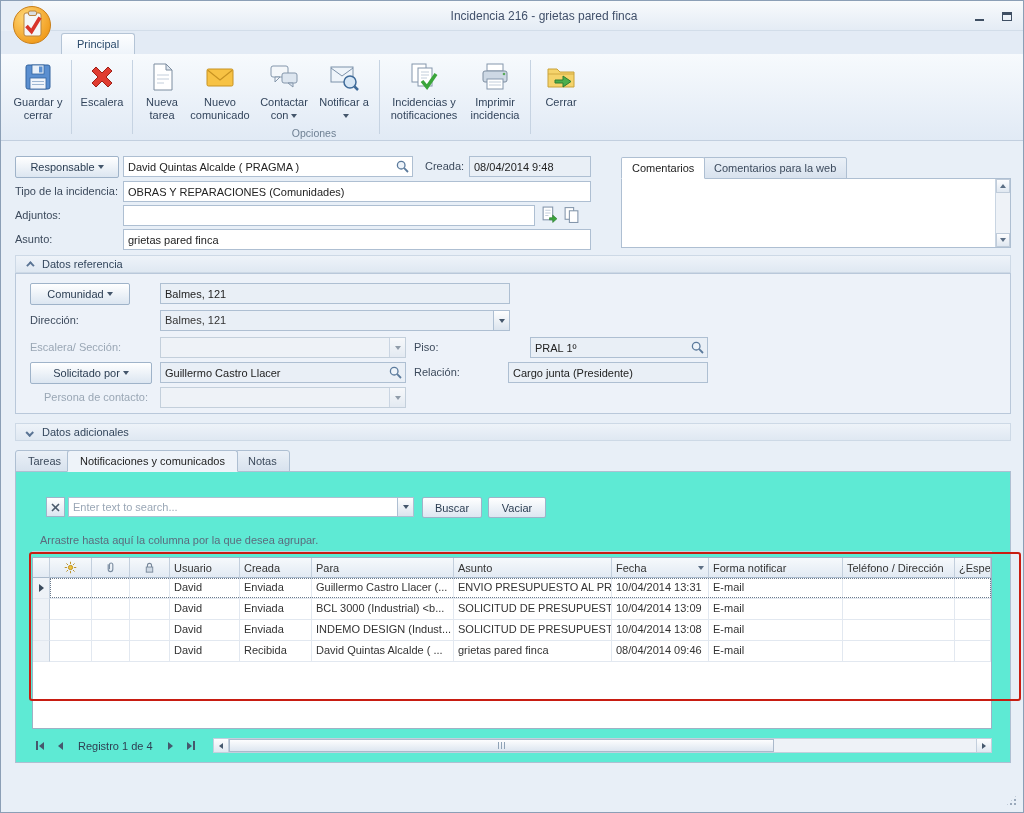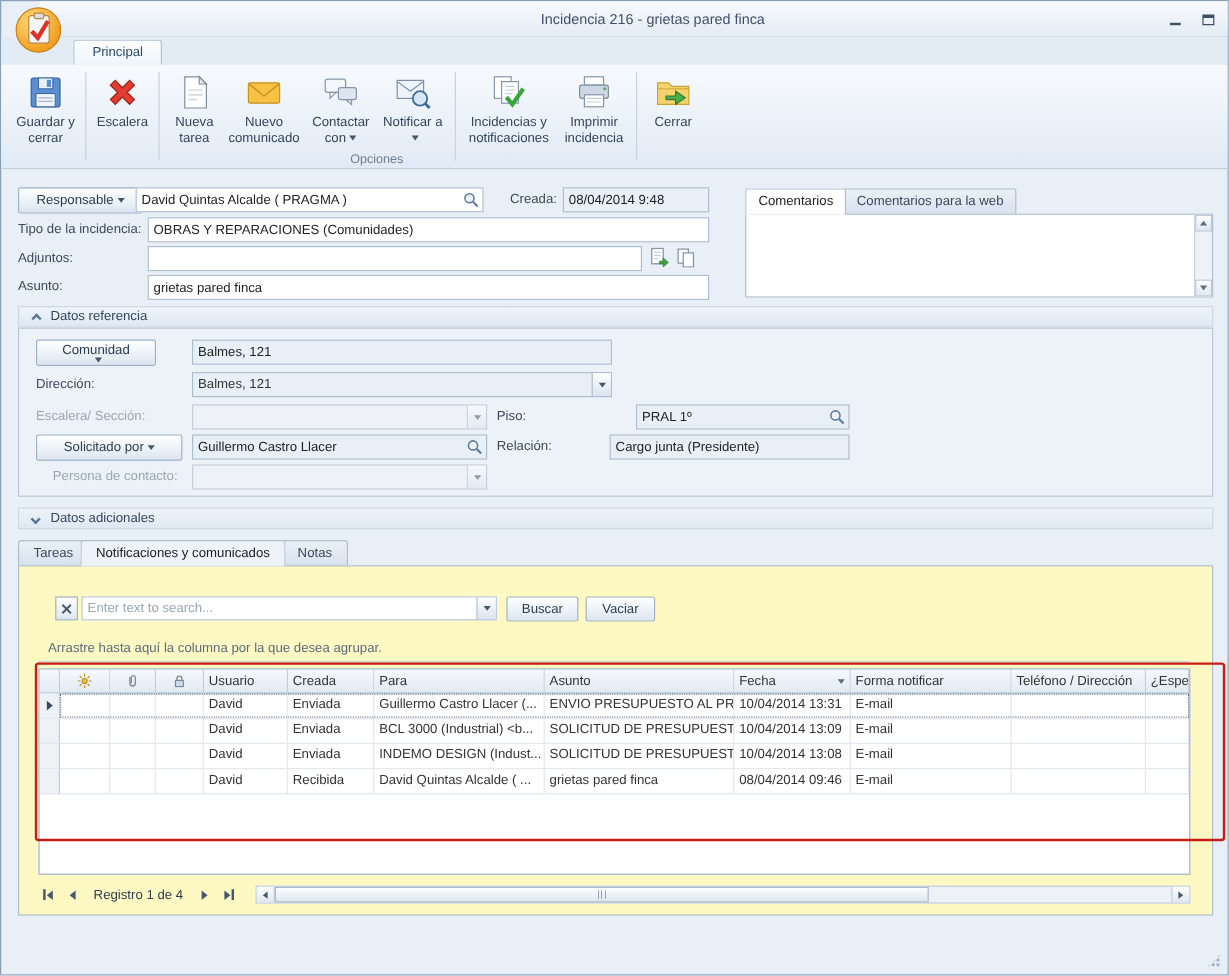--- a/index.html
+++ b/index.html
@@ -95,21 +95,21 @@
   .tri-l { width:0; height:0; border:4px solid transparent; border-right:5px solid #46586d; border-left:none; display:inline-block; }
   .tri-r { width:0; height:0; border:4px solid transparent; border-left:5px solid #46586d; border-right:none; display:inline-block; }
   .pbar { display:inline-block; width:2px; height:9px; background:#46586d; }
 
   
   .ltab { position:absolute; top:449px; height:22px; padding:4px 12px 0; font-size:11px;
           border:1px solid #aebfd2; border-radius:3px 3px 0 0; color:#3c4a5c;
           background:linear-gradient(#eaf0f7,#d8e2ee); }
   .ltab.active { background:#eef3f9; border-bottom:1px solid #eef3f9; z-index:3; color:#222; }
   .bigpanel { position:absolute; left:14px; top:470px; width:996px; height:292px;
-              border:1px solid #aebfd2; background:#fef9c3; z-index:1; }
+              border:1px solid #aebfd2; background:#5eead4; z-index:1; }
 
   
   .sclear { position:absolute; left:30px; top:25px; width:19px; height:20px;
             background:linear-gradient(#ffffff,#dce6f1); border:1px solid #9fb3c9;
             display:flex; align-items:center; justify-content:center; }
   .scombo { position:absolute; left:52px; top:25px; width:346px; height:20px; background:#fff;
             border:1px solid #aebfd2; }
   .scombo input { position:absolute; left:0; top:0; width:328px; height:18px; border:none;
             font:11px "Liberation Sans",sans-serif; padding:2px 4px; outline:none; }
   .scombo input::placeholder { color:#9aa7b6; }
@@ -307,21 +307,21 @@
           </svg>
       </span>
       <span>Cerrar</span>
     </div>
   </div>
 
   <div class="dropbtn" style="left:14px; top:155px; width:104px;">
     <span>Responsable</span>
       <i class="dd-tri"></i>
   </div>
-  <div class="lookup" style="left:112px; top:155px; width:290px;">
+  <div class="lookup" style="left:122px; top:155px; width:290px;">
     <input value="David Quintas Alcalde ( PRAGMA )" style="">
     <svg class="mag" viewBox="0 0 13 13">
         <circle cx="5.2" cy="5.2" r="3.8" fill="#eef4fa" stroke="#5b7a9c" stroke-width="1.3"></circle>
         <line x1="8.2" y1="8.2" x2="12" y2="12" stroke="#5b7a9c" stroke-width="1.8"></line>
       </svg>
   </div>
   <div class="lbl" style="left:424px; top:159px;">Creada:</div>
   <input class="tin filled" style="left: 468px; top: 155px; width: 122px;" value="08/04/2014 9:48">
 
   <div class="ctab active" style="left:620px;">Comentarios</div>
@@ -357,21 +357,21 @@
   </div>
 
   <div class="lbl" style="left:14px; top:232px;">Asunto:</div>
   <input class="tin" style="left: 122px; top: 228px; width: 468px;" value="grietas pared finca">
 
   <div class="sect" style="top:254px;">
     <i class="chev up"></i>
     <span>Datos referencia</span>
   </div>
   <div class="refpanel">
-    <div class="dropbtn" style="left:14px; top:9px; width:100px;flex-direction:column;">
+    <div class="dropbtn" style="left:14px; top:9px; width:100px;">
       <span>Comunidad</span>
         <i class="dd-tri"></i>
     </div>
     <input class="tin filled" style="left: 144px; top: 9px; width: 350px;" value="Balmes, 121">
 
     <div class="lbl" style="left:14px; top:40px;">Dirección:</div>
     <div class="combo" style="left:144px; top:36px; width:350px;">
       <span class="cval">Balmes, 121</span>
       <span class="combo-btn">
           <i class="dd-tri"></i>

